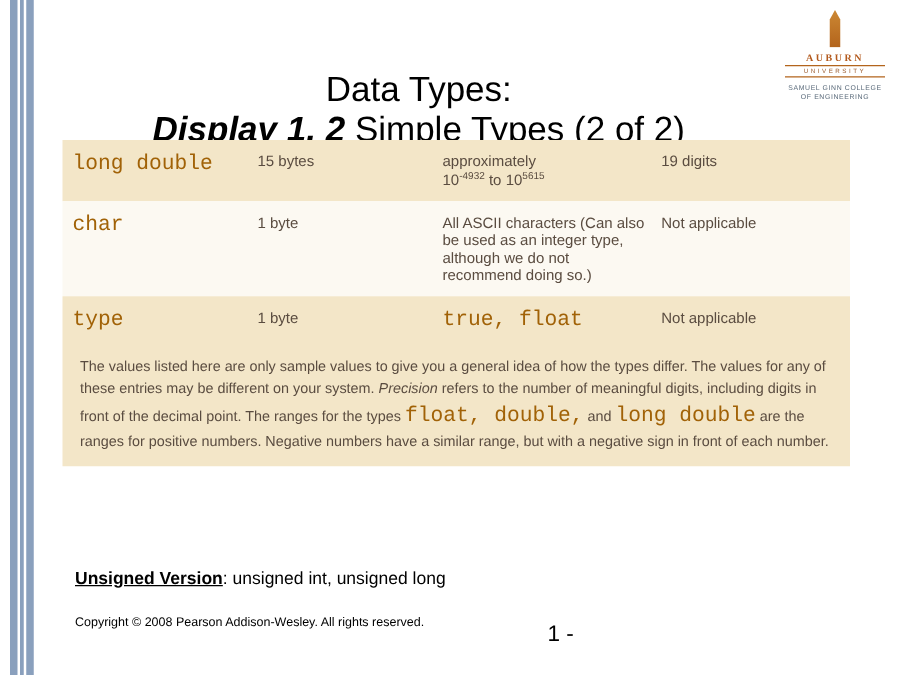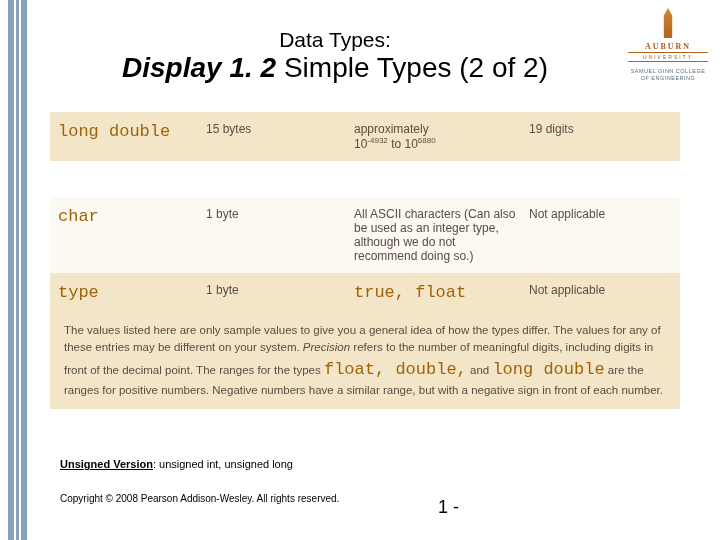--- a/index.html
+++ b/index.html
@@ -10,39 +10,39 @@
   .left-border::after { content:""; position:absolute; left:16px; top:0; bottom:0; width:3px; background:#8aa0bd; }
   .left-border .l3 { position:absolute; left:21px; top:0; bottom:0; width:6px; background:#8aa0bd; }
 
   .logo-block { position: absolute; right: 12px; top: 8px; width: 80px; text-align: center; font-size: 7px; color: #b35a1e; letter-spacing: 1px; }
   .tower { width: 14px; height: 30px; margin: 0 auto 4px; background: linear-gradient(#cc8833,#b3641c); clip-path: polygon(50% 0, 80% 25%, 80% 100%, 20% 100%, 20% 25%); }
   .logo-block .ln1 { font-weight: bold; font-family: Georgia, serif; letter-spacing: 2px; font-size: 8px; }
   .logo-block .ln2 { font-size: 5px; color:#9a5a2c; letter-spacing: 2px; border-top:0.5px solid #b3641c; border-bottom:0.5px solid #b3641c; padding:1px 0; margin-top:1px;}
   .logo-block .ln3 { font-size: 5.5px; color:#5a6a7a; margin-top:6px; letter-spacing:0.5px; line-height:1.2;}
 
   .title { position: absolute; left: 60px; right: 110px; top: 28px; text-align: center; color: #000; }
-  .title .l1 { font-size: 21px; }
+  .title .l1 { font-size: 28px; margin-top: 28px; }
   .title .l2 { font-size: 28px; }
   .title .bold { font-weight: bold; font-style: italic; }
 
   .table { position: absolute; left: 50px; top: 112px; width: 630px; font-size: 12px; color: #5a4c40; }
   .row { display: flex; align-items: flex-start; padding: 10px 8px; }
   .row.odd { background: #f3e6c8; }
-  .row.even { background: #fcf9f2; margin-top: 36px; }
+  .row.even { background: #fcf9f2; }
   .row > div { padding-right: 10px; }
   .c1 { flex: 0 0 148px; }
   .c2 { flex: 0 0 148px; }
   .c3 { flex: 0 0 175px; }
   .c4 { flex: 1 1 auto; }
   .code { font-family: Liberation Mono, monospace; color: #a16207; font-size: 17px; }
   .note { background: #f3e6c8; padding: 10px 14px; font-size: 11.5px; line-height: 1.5; color: #5a4c40; }
   .note .code, .note .italic { font-style: italic; }
   sup.sup { font-size: 8px; vertical-align: super; }
 
-  .unsigned { position: absolute; left: 60px; bottom: 70px; font-size: 11px; color:#000; }
+  .unsigned { position: absolute; left: 60px; bottom: 70px; font-size: 14px; color:#000; }
   .unsigned .u { text-decoration: underline; font-weight: bold; }
   .unsigned .rest { }
 
   .copyright { position: absolute; left: 60px; bottom: 36px; font-size: 10px; color: #000; }
   .pagenum { position: absolute; left: 438px; bottom: 22px; font-size: 18px; color:#000; }
 </style>
 </head>
 <body>
 
 <div class="slide">
@@ -60,21 +60,21 @@
 
   <div class="title">
     <div class="l1">Data Types:</div>
     <div class="l2"><span class="bold">Display 1. 2</span><span>  Simple Types (2 of 2)</span></div>
   </div>
 
   <div class="table">
     <div class="row odd">
       <div class="c1"><span class="code">long double</span></div>
       <div class="c2">15 bytes</div>
-      <div class="c3">approximately<br>10<sup class="sup">-4932</sup> to 10<sup class="sup">6880</sup></div>
+      <div class="c3">approximately<br>10<sup class="sup">-4932</sup> to 10<sup class="sup">5615</sup></div>
       <div class="c4">19 digits</div>
     </div>
     <div class="row even">
       <div class="c1"><span class="code">char</span></div>
       <div class="c2">1 byte</div>
       <div class="c3">All ASCII characters (Can also be used as an integer type, although we do not recommend doing so.)</div>
       <div class="c4">Not applicable</div>
     </div>
     <div class="row odd">
       <div class="c1"><span class="code">type</span></div>

